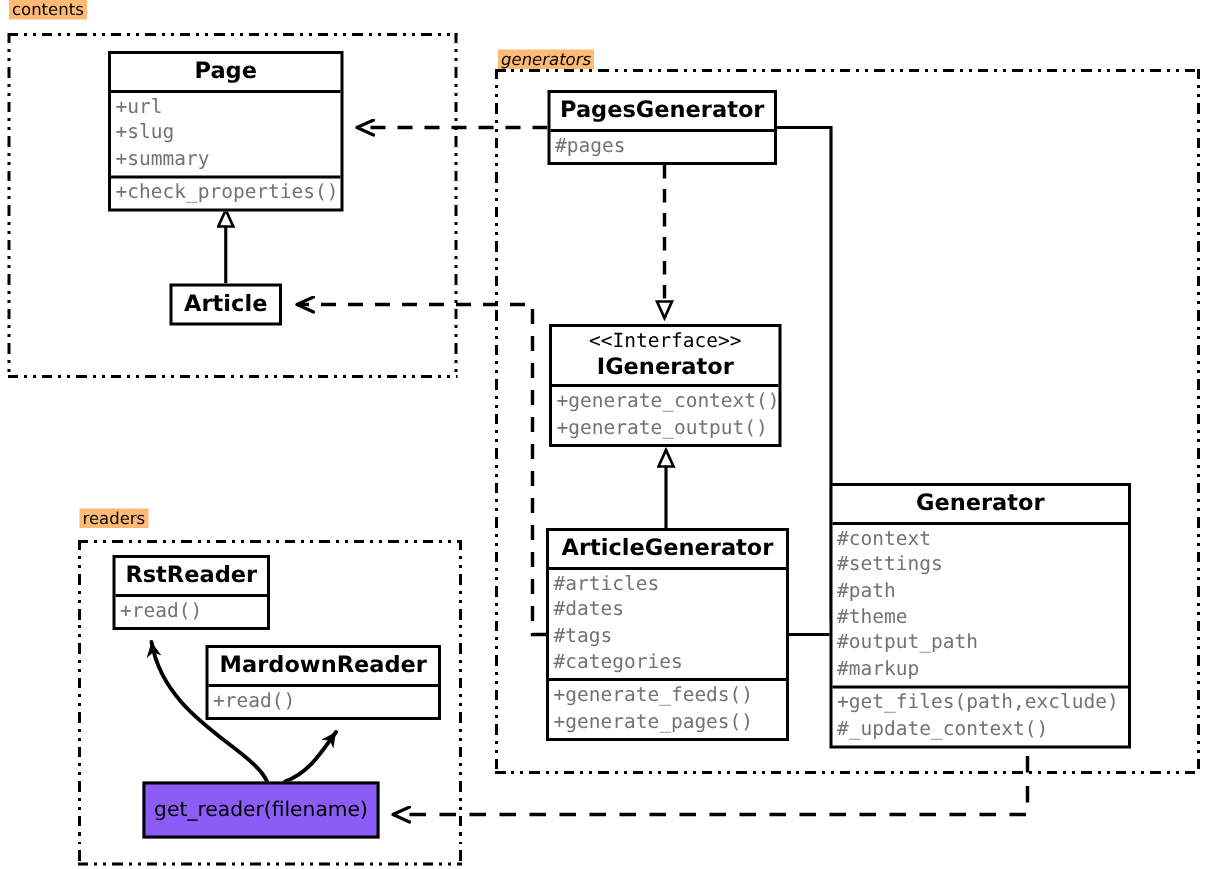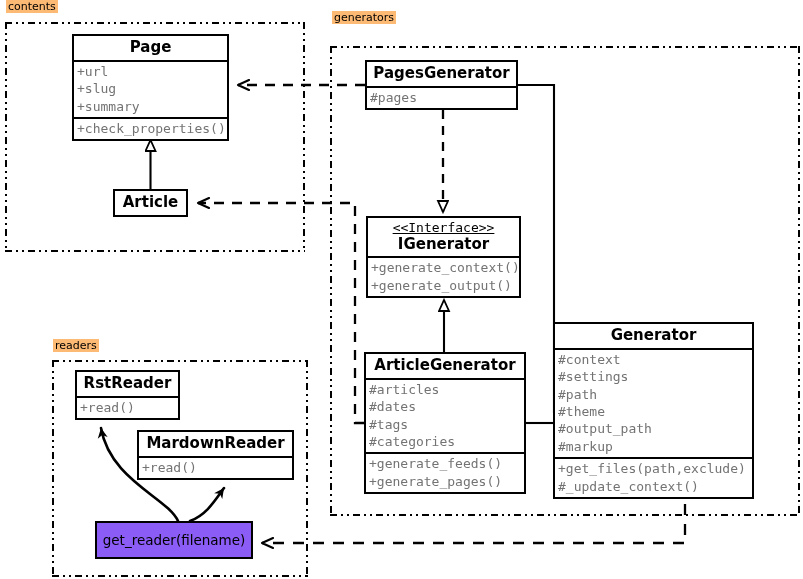--- a/index.html
+++ b/index.html
@@ -12,21 +12,21 @@
        border:2.2px dashed #000;background:transparent;}
   .pkg-label{position:absolute;font-family:"DejaVu Sans","Liberation Sans",sans-serif;
              font-size:11px;color:#000;background:#fdba74;padding:0 2px;white-space:nowrap;}
 
   
   .cls{position:absolute;box-sizing:border-box;border:2.2px solid #000;background:#fff;}
   .cls .name{font-family:"DejaVu Sans","Liberation Sans",sans-serif;
              font-weight:bold;font-size:15px;text-align:center;
              padding:3px 6px 4px 6px;line-height:1.12;color:#000;white-space:nowrap;}
   .cls .stereo{font-family:"DejaVu Sans Mono","Liberation Mono",monospace;
-               font-weight:normal;font-size:13px;display:block;text-align:center;text-decoration:underline;}
+               font-weight:normal;font-size:13px;display:block;text-align:center;}
   .cls .sect{border-top:2.2px solid #000;padding:1px 0 2px 0;}
   .cls .row{font-family:"DejaVu Sans Mono","Liberation Mono",monospace;
             font-size:13px;line-height:1.34;padding:0 3px;color:#737373;white-space:nowrap;}
 
   
   .fnbox{position:absolute;box-sizing:border-box;border:2.2px solid #000;background:#8b5cf6;
          display:flex;align-items:center;justify-content:center;
          font-family:"DejaVu Sans","Liberation Sans",sans-serif;font-size:13.5px;color:#000;}
 
   
@@ -46,21 +46,21 @@
                 repeating-linear-gradient(to bottom,#000 0 7px,transparent 7px 11px,#000 11px 13px,transparent 13px 17px,#000 17px 19px,transparent 19px 23px) right/2.2px 100% no-repeat;"></div>
   <div class="pkg-label" style="left:6px;top:0px;">contents</div>
 
   <div class="pkg" style="left:330px;top:46px;width:470px;height:470px;
               border-style:none;
               background:
                 repeating-linear-gradient(to right,#000 0 7px,transparent 7px 11px,#000 11px 13px,transparent 13px 17px,#000 17px 19px,transparent 19px 23px) top/100% 2.2px no-repeat,
                 repeating-linear-gradient(to right,#000 0 7px,transparent 7px 11px,#000 11px 13px,transparent 13px 17px,#000 17px 19px,transparent 19px 23px) bottom/100% 2.2px no-repeat,
                 repeating-linear-gradient(to bottom,#000 0 7px,transparent 7px 11px,#000 11px 13px,transparent 13px 17px,#000 17px 19px,transparent 19px 23px) left/2.2px 100% no-repeat,
                 repeating-linear-gradient(to bottom,#000 0 7px,transparent 7px 11px,#000 11px 13px,transparent 13px 17px,#000 17px 19px,transparent 19px 23px) right/2.2px 100% no-repeat;"></div>
-  <div class="pkg-label" style="left:332px;top:11px;">generators</div>
+  <div class="pkg-label" style="left:332px;top:33px;font-style:italic;">generators</div>
 
   <div class="pkg" style="left:52px;top:360px;width:256px;height:217px;
               border-style:none;
               background:
                 repeating-linear-gradient(to right,#000 0 7px,transparent 7px 11px,#000 11px 13px,transparent 13px 17px,#000 17px 19px,transparent 19px 23px) top/100% 2.2px no-repeat,
                 repeating-linear-gradient(to right,#000 0 7px,transparent 7px 11px,#000 11px 13px,transparent 13px 17px,#000 17px 19px,transparent 19px 23px) bottom/100% 2.2px no-repeat,
                 repeating-linear-gradient(to bottom,#000 0 7px,transparent 7px 11px,#000 11px 13px,transparent 13px 17px,#000 17px 19px,transparent 19px 23px) left/2.2px 100% no-repeat,
                 repeating-linear-gradient(to bottom,#000 0 7px,transparent 7px 11px,#000 11px 13px,transparent 13px 17px,#000 17px 19px,transparent 19px 23px) right/2.2px 100% no-repeat;"></div>
   <div class="pkg-label" style="left:53px;top:339px;">readers</div>
 

